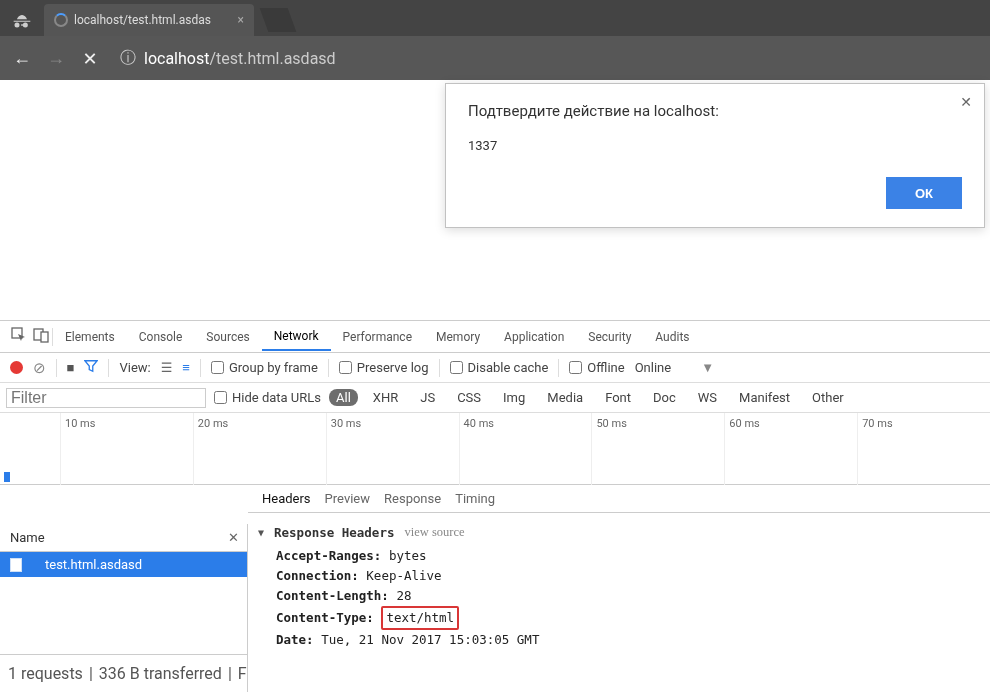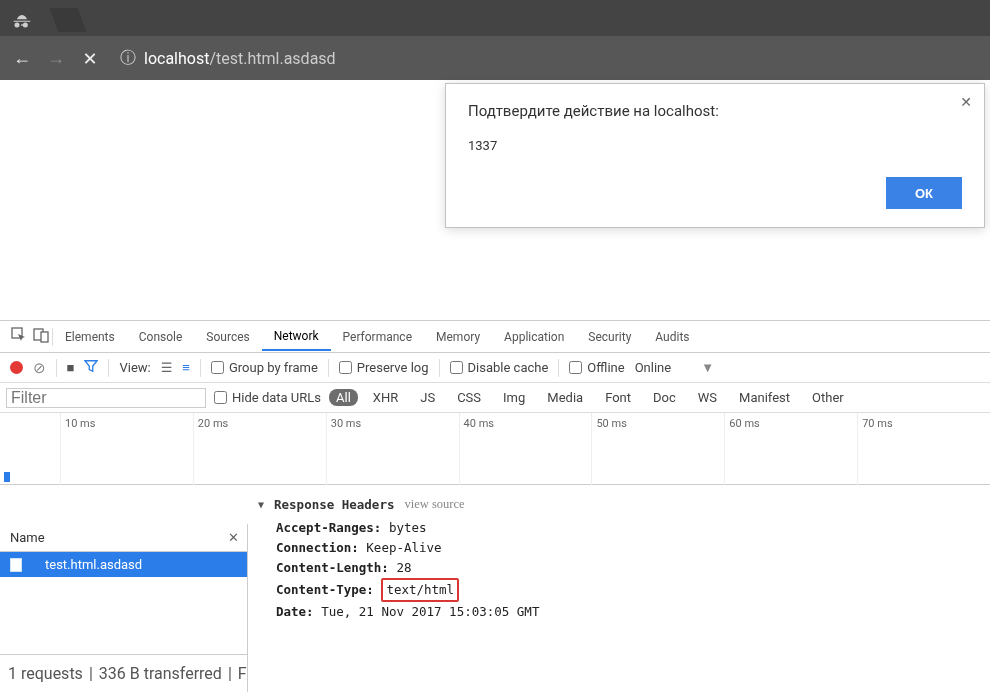--- a/index.html
+++ b/index.html
@@ -81,20 +81,25 @@
 </head>
 <body>
 
 <div class="tab-strip">
   <div class="incognito-icon">
     <svg width="20" height="20" viewBox="0 0 24 24">
         <path fill="#ddd" d="M12 2l3 6h5l-4 4 2 8-6-4-6 4 2-8-4-4h5z" opacity="0.0"></path>
         <path fill="#ddd" d="M6 11c0 0 2-5 6-5s6 5 6 5H6zm-4 2h20v1H2v-1zm4 3a3 3 0 1 0 0 0zm3 2a3 3 0 1 1-6 0 3 3 0 0 1 6 0zm10 0a3 3 0 1 1-6 0 3 3 0 0 1 6 0zm-8-1h2v2h-2z" opacity="0.9"></path>
       </svg>
   </div>
+  <div class="tab">
+    <div class="spinner"></div>
+    <div class="title">localhost/test.html.asdas</div>
+    <div class="close-x">×</div>
+  </div>
   <div class="new-tab"></div>
 </div>
 
 <div class="navbar">
   <div class="nav-btn">←</div>
   <div class="nav-btn disabled">→</div>
   <div class="nav-btn">✕</div>
   <div class="omnibox">
     <span class="site-info">ⓘ</span>
     <span class="url">
@@ -226,20 +231,26 @@
       <div class="status">
         <span>1 requests</span>
           <span>|</span>
         <span>336 B transferred</span>
           <span>|</span>
         <span>Fi...</span>
       </div>
     </div>
 
     <div class="dt-right">
+      <div class="dt-subtabs">
+        <div class="st active">Headers</div>
+        <div class="st">Preview</div>
+        <div class="st">Response</div>
+        <div class="st">Timing</div>
+      </div>
       <div class="dt-body">
         <div class="section-hdr">
           <span class="tri">▼</span>
           <span>Response Headers</span>
           <span class="vs">view source</span>
         </div>
         <div class="kv"><span class="k">Accept-Ranges:</span> <span>bytes</span></div>
         <div class="kv"><span class="k">Connection:</span> <span>Keep-Alive</span></div>
         <div class="kv"><span class="k">Content-Length:</span> <span>28</span></div>
         <div class="kv"><span class="k">Content-Type:</span> <span class="hlbox">text/html</span></div>

